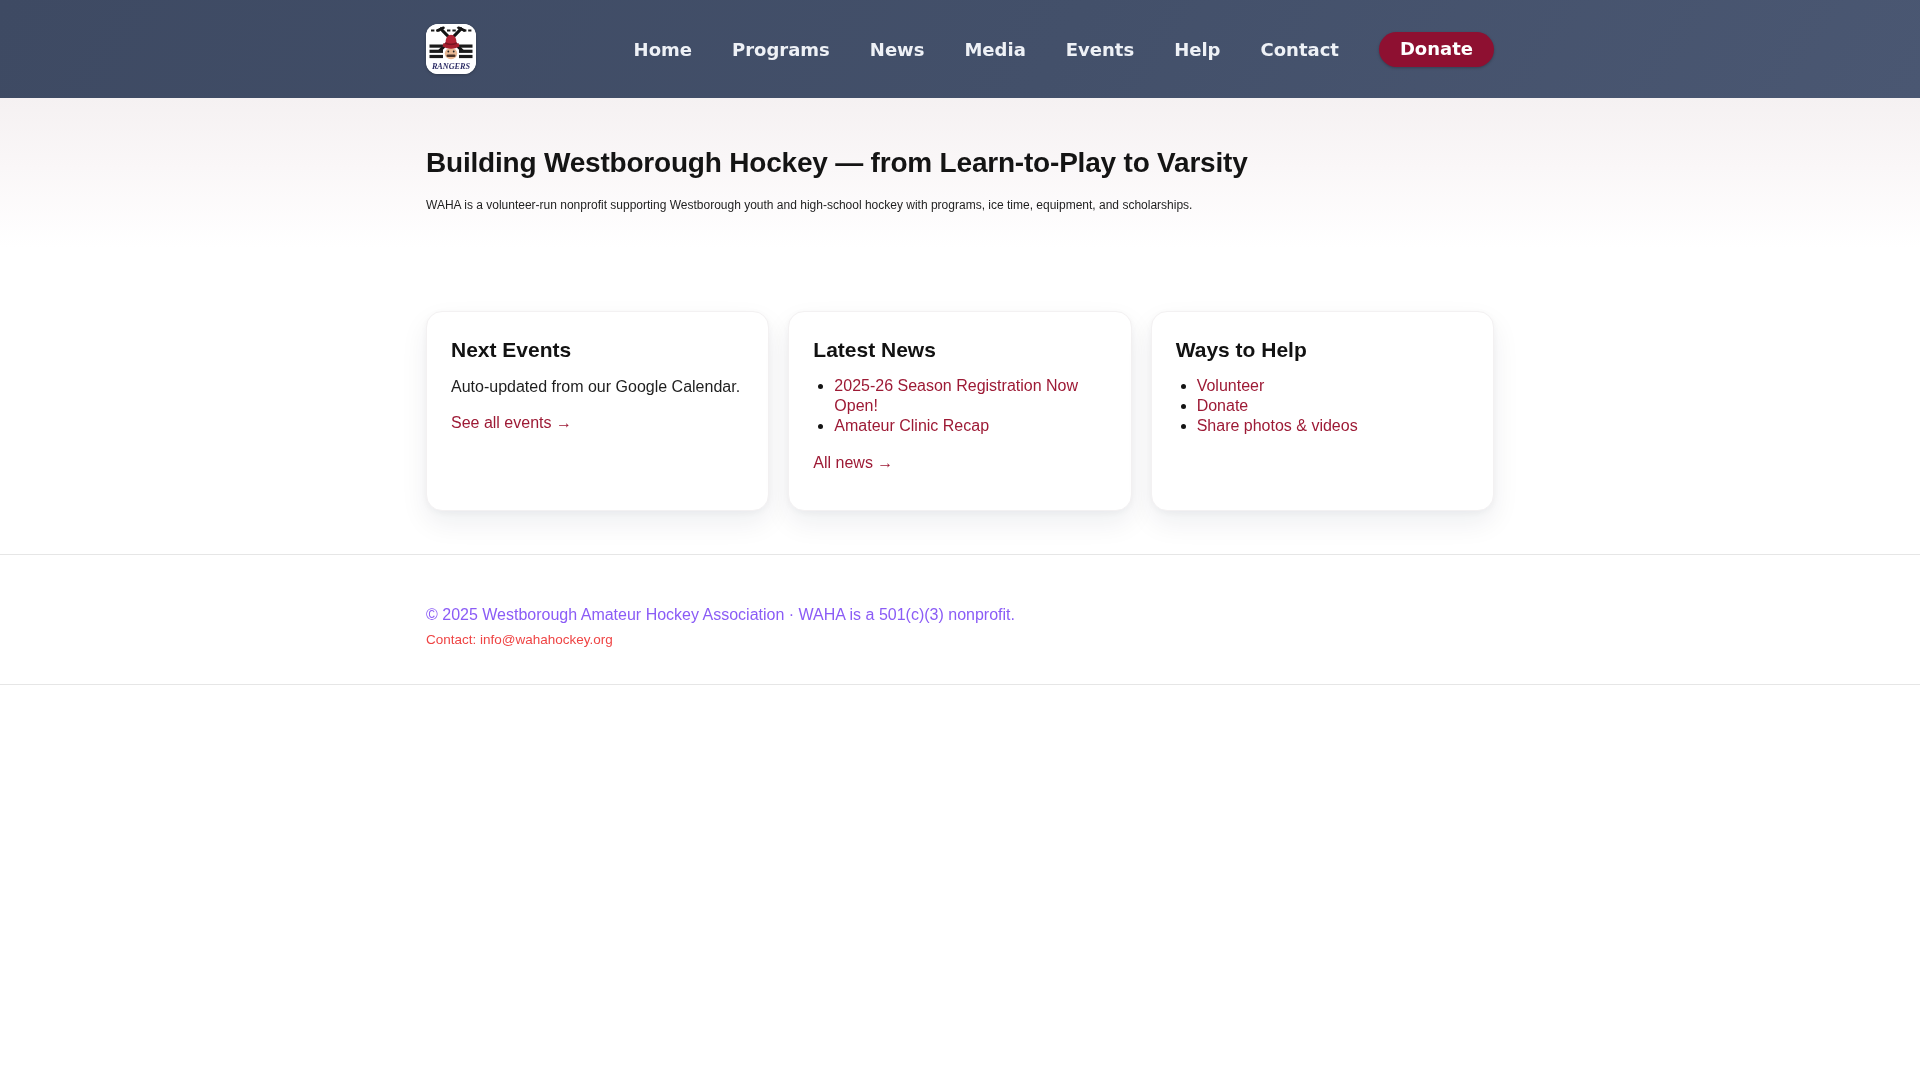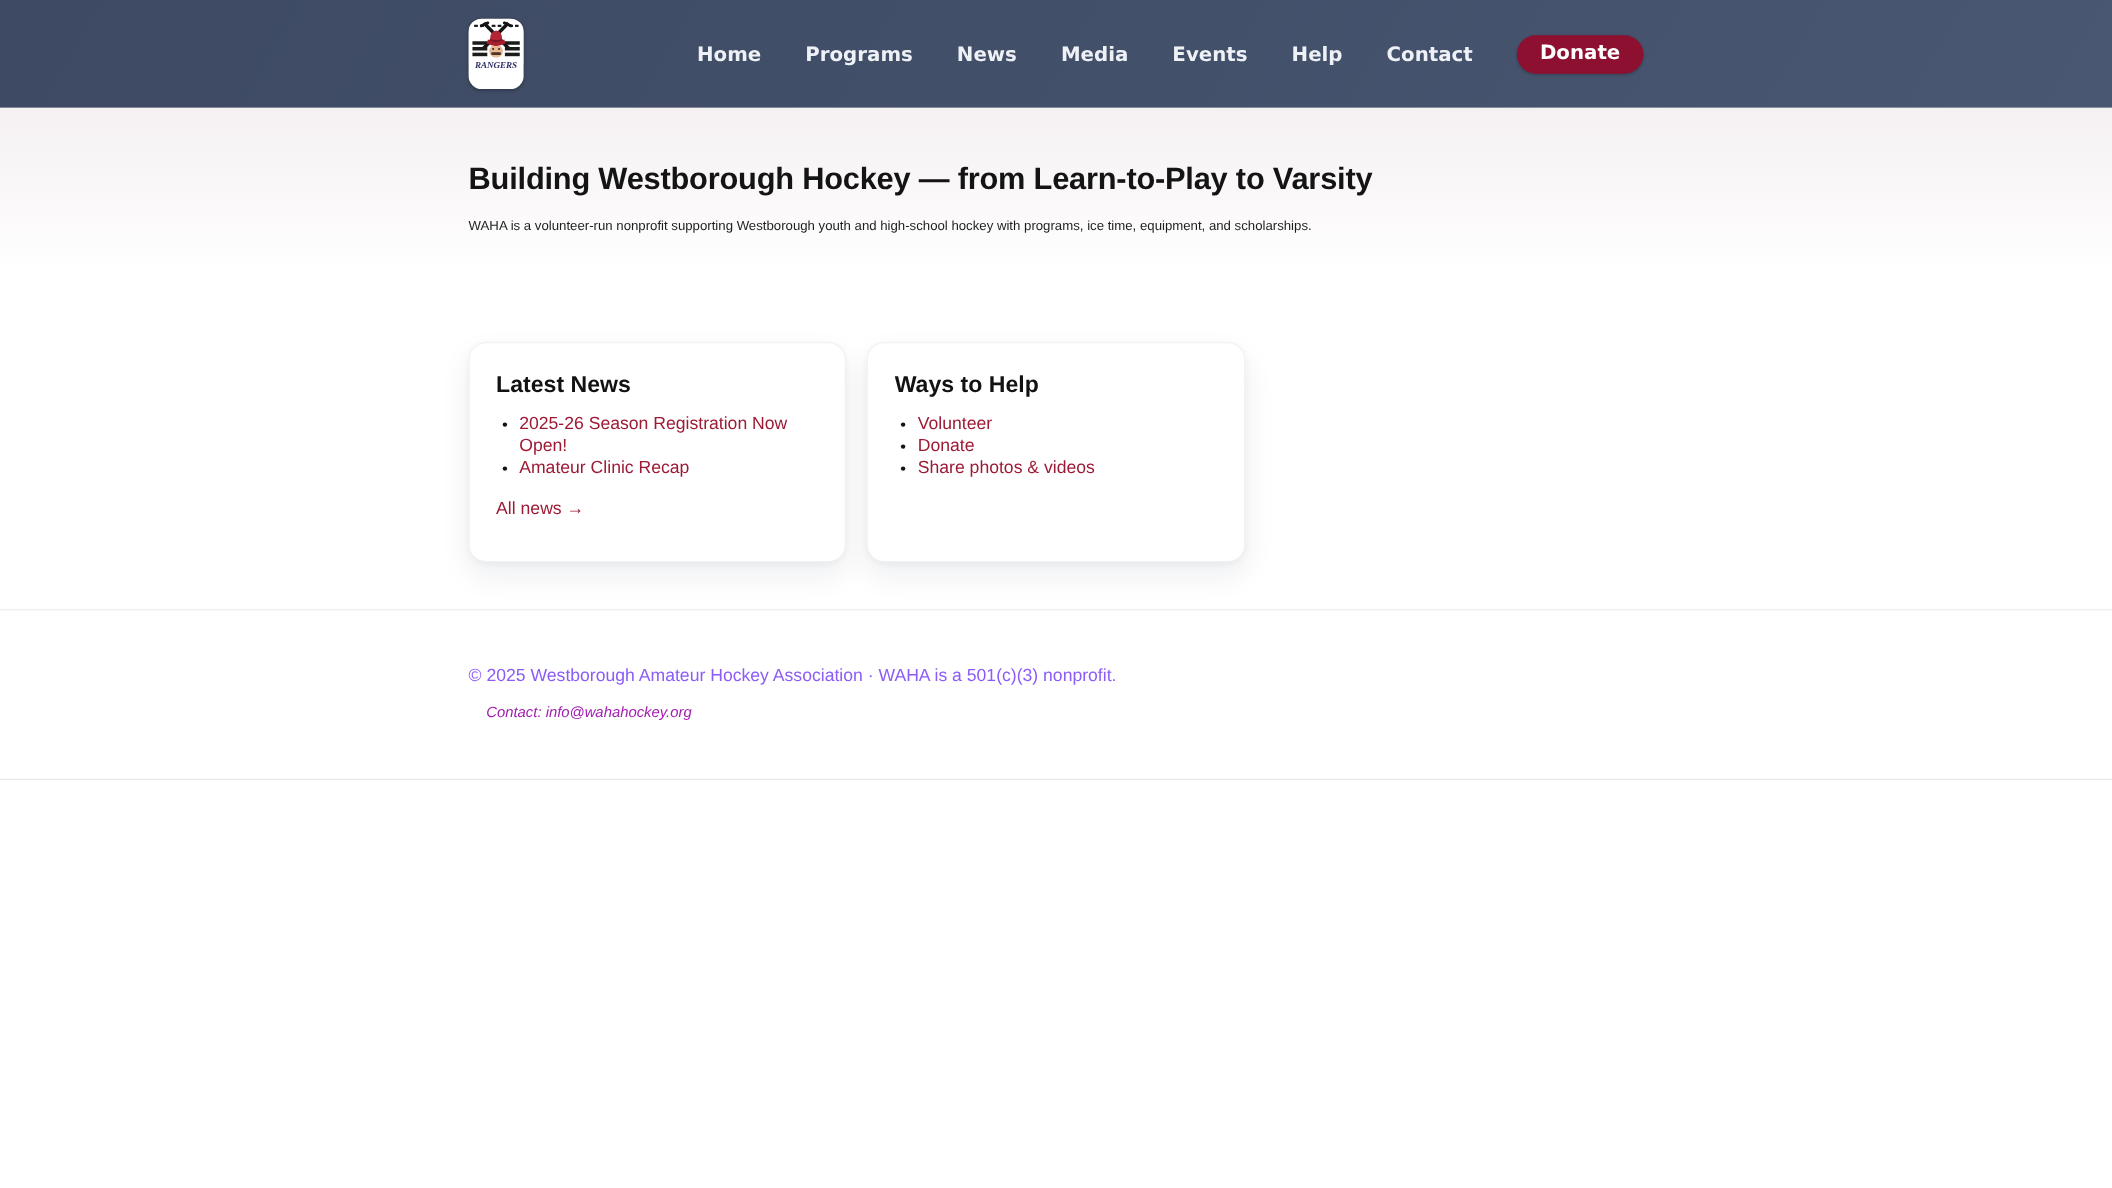--- a/index.html
+++ b/index.html
@@ -19,21 +19,21 @@
     height: 98px;
     background: linear-gradient(120deg, #3e4a63 0%, #43506a 55%, #4a5772 100%);
   }
   header.navbar .container {
     height: 100%;
     display: flex;
     align-items: center;
     justify-content: space-between;
   }
   .logo-wrap {
-    width: 50px; height: 64px;
+    width: 50px; height: 50px;
     border-radius: 12px;
     overflow: hidden;
     background: #ffffff;
     box-shadow: 0 1px 3px rgba(0,0,0,0.25);
     cursor: pointer;
     flex: 0 0 auto;
   }
   nav.main-nav {
     display: flex;
     align-items: center;
@@ -132,24 +132,23 @@
     border-bottom: 1px solid #e6e6e6;
     padding: 51px 0 37px;
     background: #ffffff;
   }
   footer.page-footer p.footer-line1 {
     margin: 0 0 8px;
     font-size: 16px;
     color: #8b5cf6;
   }
   footer.page-footer p.footer-line2 {
-    margin: 16px;
+    margin: 0;
     font-size: 13.5px;
-    color: #a21caf;
-    font-style: italic;
+    color: #ef4444;
   }
 </style>
 </head>
 <body>
 
 <header class="navbar">
   <div class="container">
     <div class="logo-wrap">
       <svg width="50" height="50" viewBox="0 0 50 50">
         <rect x="0" y="0" width="50" height="50" rx="11" fill="#ffffff"></rect>
@@ -206,20 +205,25 @@
   </div>
 </header>
 
 <main class="page-main">
   <div class="container">
     <h1 class="hero-title">Building Westborough Hockey — from Learn-to-Play to Varsity</h1>
     <p class="hero-sub">WAHA is a volunteer-run nonprofit supporting Westborough youth and high-school hockey with programs, ice time, equipment, and scholarships.</p>
 
     <div class="cards">
 
+      <section class="card">
+        <h2 class="card-title">Next Events</h2>
+        <p class="card-body">Auto-updated from our Google Calendar.</p>
+        <a class="card-link more-link">See all events →</a>
+      </section>
 
       <section class="card">
         <h2 class="card-title">Latest News</h2>
         <ul class="card-list">
           <li>
             <a>2025-26 Season Registration Now Open!</a>
           </li>
           <li>
             <a>Amateur Clinic Recap</a>
           </li>

